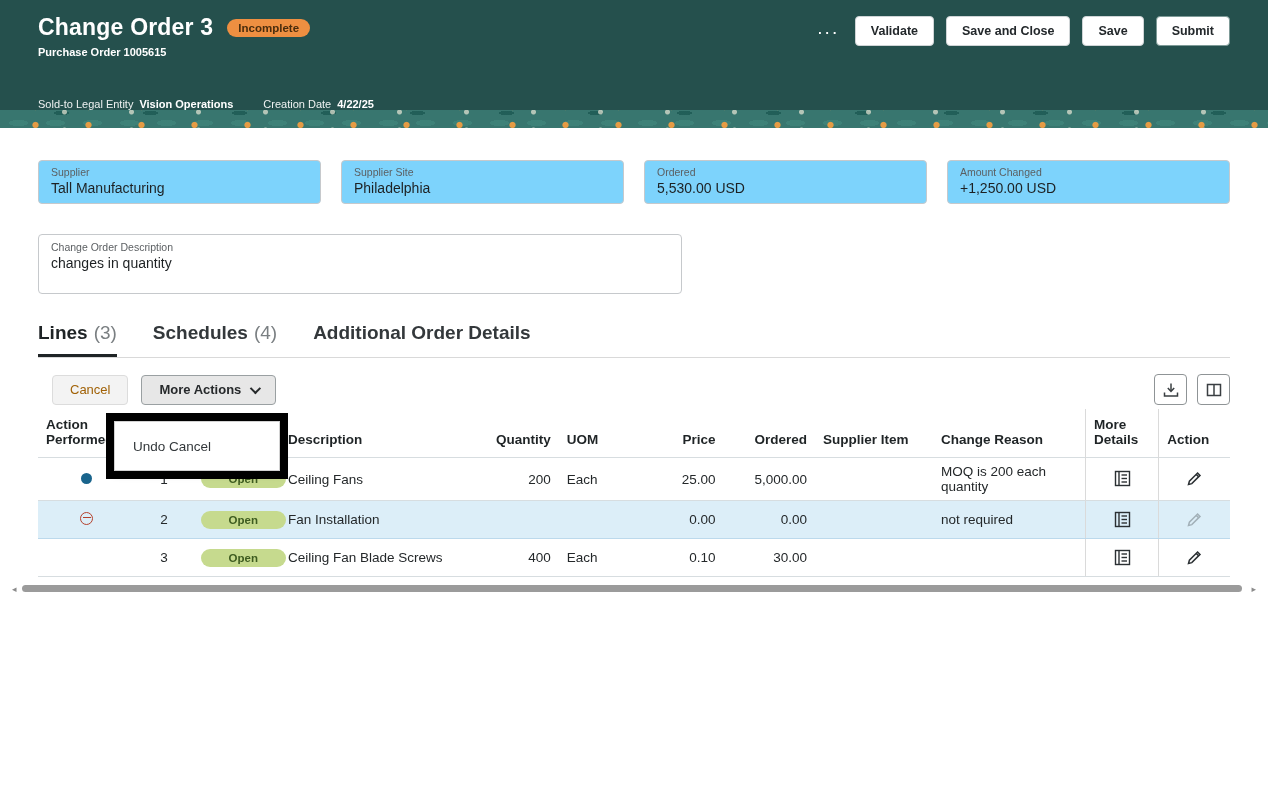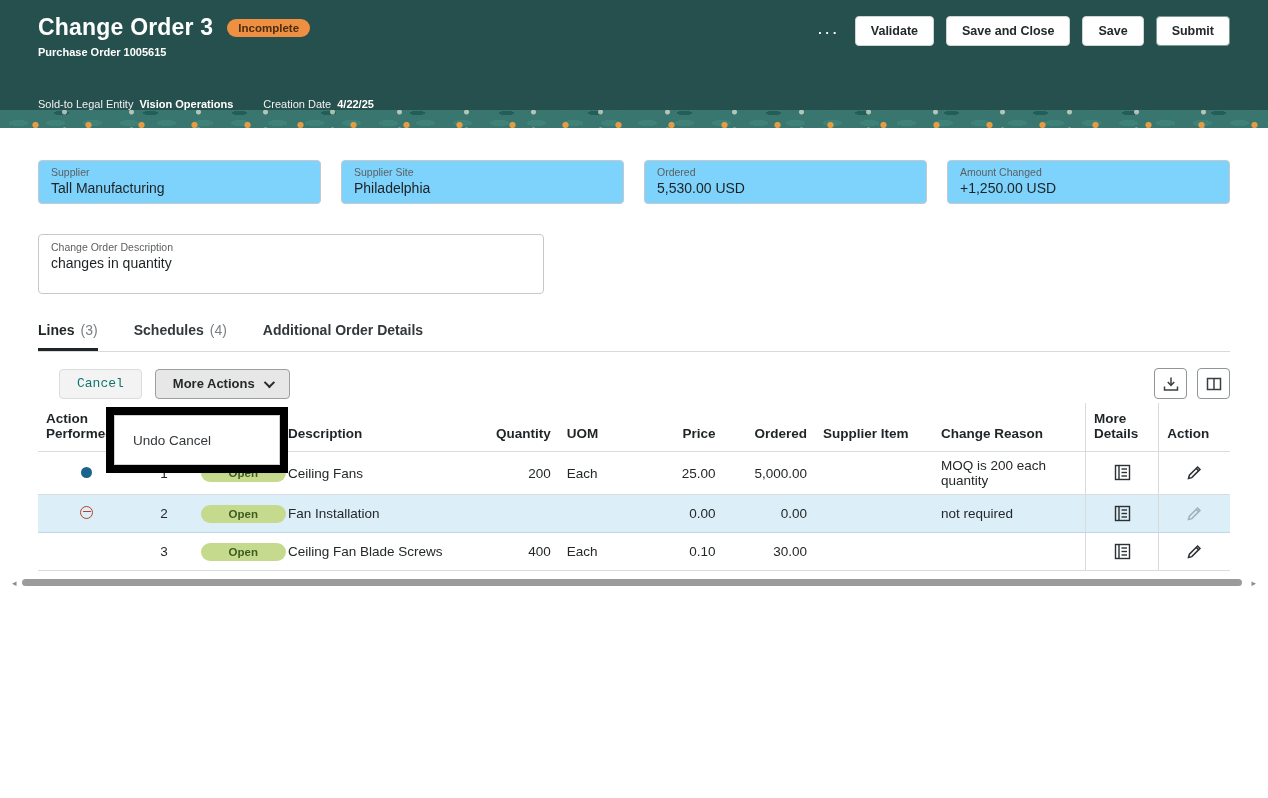--- a/index.html
+++ b/index.html
@@ -31,31 +31,31 @@
     background-position: 9px 6px, 31px 11px, 0 4px, 17px 12px;
   }
 
   
   .main { padding:0 38px; position:relative; }
 
   .fields-row { display:flex; gap:20px; margin-top:32px; }
   .field-box { flex:0 0 283px; border:1px solid #c6c9cc; border-radius:4px; padding:5px 12px 7px 12px; background:#7dd3fc; cursor:text; }
   .field-label { font-size:10.5px; color:#5b5f62; }
   .field-value { font-size:14px; color:#1d2123; margin-top:2px; white-space:nowrap; }
-  .desc-box { width:506px; margin-top:30px; border:1px solid #c6c9cc; border-radius:4px; padding:6px 19px 22px 12px; background:#fff; cursor:text; }
+  .desc-box { width:644px; margin-top:30px; border:1px solid #c6c9cc; border-radius:4px; padding:6px 19px 22px 12px; background:#fff; cursor:text; }
 
   
   .tabs { display:flex; gap:36px; margin-top:28px; border-bottom:1px solid #d9d9d9; }
-  .tab { padding-bottom:10px; font-size:14px; font-weight:bold; color:#33383b; cursor:pointer; display:flex; gap:6px; border-bottom:3px solid transparent; }
+  .tab { padding-bottom:10px; font-size:19px; font-weight:bold; color:#33383b; cursor:pointer; display:flex; gap:6px; border-bottom:3px solid transparent; }
   .tab .count { color:#7a7f82; font-weight:normal; }
   .tab.active { border-bottom-color:#1f2426; color:#1f2426; }
 
   
   .toolbar { margin-top:16px; display:flex; align-items:center; position:relative; }
-  .btn-cancel { margin-left:21px; background:#f3f3f3; color:#0f766e; border:1px solid #dcdcdc; border-radius:4px; height:30px; padding:0 17px; font-size:13px; font-family:Liberation Mono, monospace; cursor:default; }
+  .btn-cancel { margin-left:14px; background:#f3f3f3; color:#a16207; border:1px solid #dcdcdc; border-radius:4px; height:30px; padding:0 17px; font-size:13px; font-family:Liberation Sans, sans-serif; cursor:default; }
   .btn-more { margin-left:13px; background:#e7e7e7; color:#26292b; border:1px solid #9aa0a2; border-radius:4px; height:30px; padding:0 17px; font-size:13px; font-weight:bold; font-family:"Liberation Sans", sans-serif; display:flex; align-items:center; gap:9px; cursor:pointer; }
   .chev { width:8px; height:8px; border-right:2px solid #26292b; border-bottom:2px solid #26292b; transform:rotate(45deg) translateY(-2px); }
   .toolbar-right { margin-left:auto; display:flex; gap:10px; }
   .icon-btn { width:33px; height:31px; background:#fff; border:1px solid #8f9496; border-radius:4px; display:flex; align-items:center; justify-content:center; cursor:pointer; }
 
   
   .annotation-box { position:absolute; left:68px; top:39px; border:8px solid #000000; z-index:30; }
   .dropdown-menu { background:#fff; border:1px solid #d2d2d2; box-shadow:0 3px 8px rgba(0,0,0,.22); width:166px; }
   .menu-item { height:48px; display:flex; align-items:center; padding-left:18px; font-size:13.5px; color:#33383b; cursor:pointer; }
 

